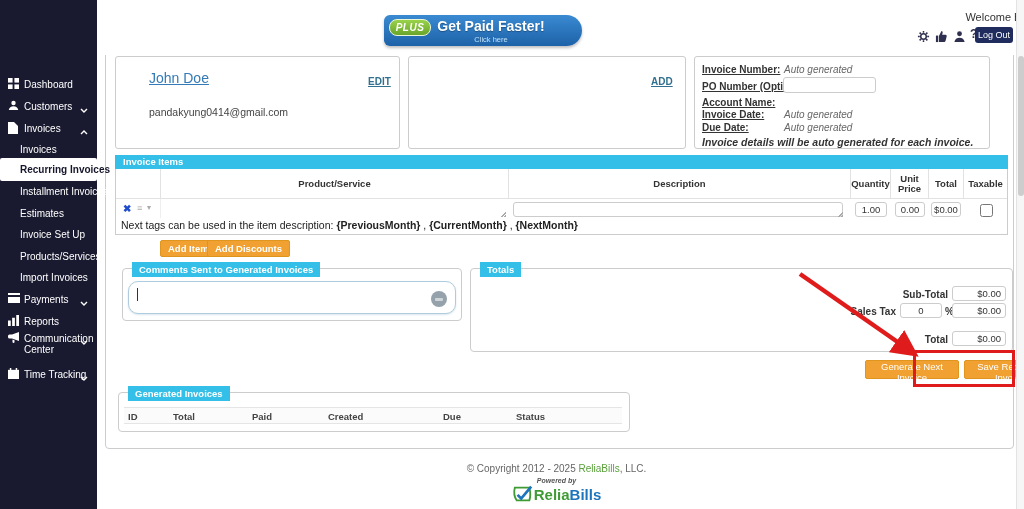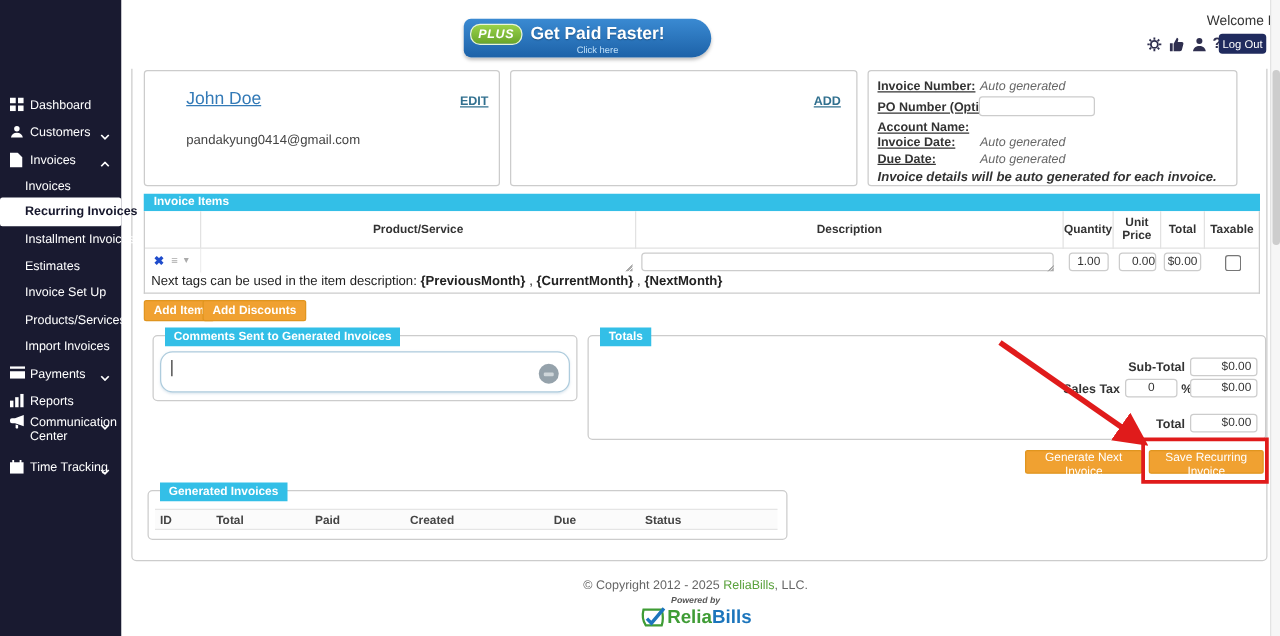--- a/index.html
+++ b/index.html
@@ -13,21 +13,21 @@
   .nav-item .nicon { position:absolute; left:8px; top:3px; width:12px; height:12px; }
   .nav-item .nlabel { position:absolute; left:24px; top:4px; white-space:nowrap; }
   .nav-item .chev { position:absolute; right:9px; top:7px; }
   .nav-sub .nlabel { left:20px; }
   .nav-active { background:#fff; height:23px; border-radius:2px; }
   .nav-active .nlabel { color:#15162b; font-weight:bold; }
   .nav-wrap .nlabel { white-space:normal; width:58px; line-height:11px; }
 
   
   .header { position:absolute; left:97px; top:0; width:919px; height:55px; background:#fff; z-index:5; }
-  .banner { position:absolute; left:274px; top:15px; width:198px; height:31px; background:linear-gradient(#3a8ad2,#1d62a8); border-radius:6px 16px 16px 6px; box-shadow:0 2px 3px rgba(0,0,0,.25); cursor:pointer; }
+  .banner { position:absolute; left:287px; top:15px; width:198px; height:31px; background:linear-gradient(#3a8ad2,#1d62a8); border-radius:6px 16px 16px 6px; box-shadow:0 2px 3px rgba(0,0,0,.25); cursor:pointer; }
   .banner-badge { position:absolute; left:5px; top:4px; width:42px; height:17px; background:linear-gradient(#9ad24a,#68a52b); border:1px solid #eaf6d8; border-radius:8px; color:#fff; font-weight:bold; font-style:italic; font-size:10px; text-align:center; line-height:15px; letter-spacing:.5px; }
   .banner-title { position:absolute; left:52px; top:3px; width:110px; color:#fff; font-size:14px; font-weight:bold; text-align:center; text-shadow:0 1px 1px rgba(0,0,0,.3); }
   .banner-sub { position:absolute; left:52px; top:20px; width:110px; color:#bfe0fa; font-size:7.5px; text-align:center; }
   .welcome { position:absolute; left:820px; top:11px; width:170px; text-align:center; font-size:11px; color:#333; }
   .hicon { position:absolute; top:29px; width:14px; height:14px; cursor:pointer; }
   .help-glyph { font-size:12px; font-weight:bold; color:#2f2f4f; }
   .logout-btn { position:absolute; left:878px; top:27px; width:38px; height:16px; background:#202b5e; color:#fff; border:none; border-radius:3px; font-size:9px; font-family:"Liberation Sans",sans-serif; cursor:pointer; }
 
   
   .panel { position:absolute; left:105px; top:-16px; width:909px; height:465px; border:1px solid #ccc; border-radius:4px; background:#fff; z-index:1; }
@@ -44,21 +44,21 @@
   .cyan-bar { position:absolute; left:115px; top:155px; width:893px; height:14px; background:#33bfe7; color:#fff; font-size:9.5px; font-weight:bold; line-height:14px; padding-left:8px; z-index:2; }
   .items-box { position:absolute; left:115px; top:169px; width:893px; height:66px; border:1px solid #ccc; border-top:none; background:#fff; z-index:2; }
   .th-cell { position:absolute; top:0; height:30px; border-right:1px solid #e2e2e2; font-size:9.5px; font-weight:bold; color:#333; text-align:center; display:flex; align-items:center; justify-content:center; line-height:10px; }
   .items-hrow { position:absolute; left:0; top:0; width:891px; height:30px; border-bottom:1px solid #e2e2e2; }
   .cell-line { position:absolute; top:30px; height:19px; border-right:1px solid #eee; }
   .mini-ipt { position:absolute; border:1px solid #ccc; border-radius:3px; font-size:9.5px; font-family:"Liberation Sans",sans-serif; color:#333; text-align:center; background:#fff; }
   .grip { position:absolute; width:6px; height:6px; background:linear-gradient(135deg,transparent 55%,#aaa 55%,#aaa 70%,transparent 70%,transparent 80%,#aaa 80%); }
   .tags-line { position:absolute; left:121px; top:219px; font-size:10.5px; color:#222; z-index:2; white-space:nowrap; }
   .tags-line b { font-size:10.5px; }
 
-  .btn-orange { position:absolute; background:#f0a131; border:1px solid #e0951f; border-radius:2px; color:#fff; font-size:9.5px; font-family:"Liberation Sans",sans-serif; font-weight:bold; cursor:pointer; z-index:2; }
+  .btn-orange { position:absolute; background:#f0a131; border:1px solid #e0951f; border-radius:2px; color:#fff; font-size:9.5px; font-family:"Liberation Sans",sans-serif; font-weight:bold; cursor:pointer; z-index:2;margin-left:45px; }
 
   
   .fset { position:absolute; border:1px solid #ccc; border-radius:4px; background:#fff; z-index:2; }
   .legend { position:absolute; background:#33bfe7; color:#fff; font-size:9.5px; font-weight:bold; padding:2px 7px; z-index:3; white-space:nowrap; }
   .comment-input { position:absolute; left:128px; top:281px; width:328px; height:33px; border:1px solid #aeccdd; border-radius:10px; background:#fff; box-shadow:0 1px 2px rgba(120,160,190,.25); z-index:3; }
   .caret { position:absolute; left:137px; top:288px; width:1px; height:13px; background:#333; z-index:4; }
   .comment-circle { position:absolute; left:431px; top:291px; width:16px; height:16px; border-radius:50%; background:#95a2ab; z-index:4; display:flex; align-items:center; justify-content:center; }
   .comment-circle span { width:8px; height:3px; background:#cfd6da; border-radius:1px; display:block; }
 
   .t-label { position:absolute; font-size:10px; font-weight:bold; color:#333; text-align:right; width:120px; z-index:3; }
@@ -244,21 +244,21 @@
       <span class="th-cell" style="left:848px;width:43px;border-right:none">Taxable</span>
     </div>
     <span class="cell-line" style="left:0;width:45px"></span>
     <span class="abs" style="left:7px;top:34px;font-size:10px;font-weight:bold;color:#1f4ccc;cursor:pointer">✖</span>
     <span class="abs" style="left:21px;top:34px;font-size:9px;color:#aaa;cursor:pointer">≡</span>
     <span class="abs" style="left:31px;top:34px;font-size:8px;color:#aaa;cursor:pointer">▾</span>
     <span class="grip" style="left:384px;top:42px"></span>
     <input class="mini-ipt" style="left: 397px; top: 33px; width: 330px; height: 15px; text-align: left;" value="">
     <span class="grip" style="left:721px;top:42px"></span>
     <input class="mini-ipt" style="left: 739px; top: 33px; width: 32px; height: 15px;" value="1.00">
-    <input class="mini-ipt" style="left: 779px; top: 33px; width: 30px; height: 15px; text-align: right;" value="0.00">
+    <input class="mini-ipt" style="left: 779px; top: 33px; width: 30px; height: 15px;" value="0.00">
     <input class="mini-ipt" style="left: 815px; top: 33px; width: 30px; height: 15px;" value="$0.00">
     <input type="checkbox" class="abs" style="left: 864px; top: 35px;">
   </div>
 
   <div class="tags-line"><span>Next tags can be used in the item description:</span>
     <b>{PreviousMonth}</b><span> , </span><b>{CurrentMonth}</b><span> , </span><b>{NextMonth}</b>
   </div>
 
   <button class="btn-orange" style="left:115px;top:240px;height:17px;padding:0 7px">Add Item</button>
   <button class="btn-orange" style="left:162px;top:240px;height:17px;padding:0 7px">Add Discounts</button>

